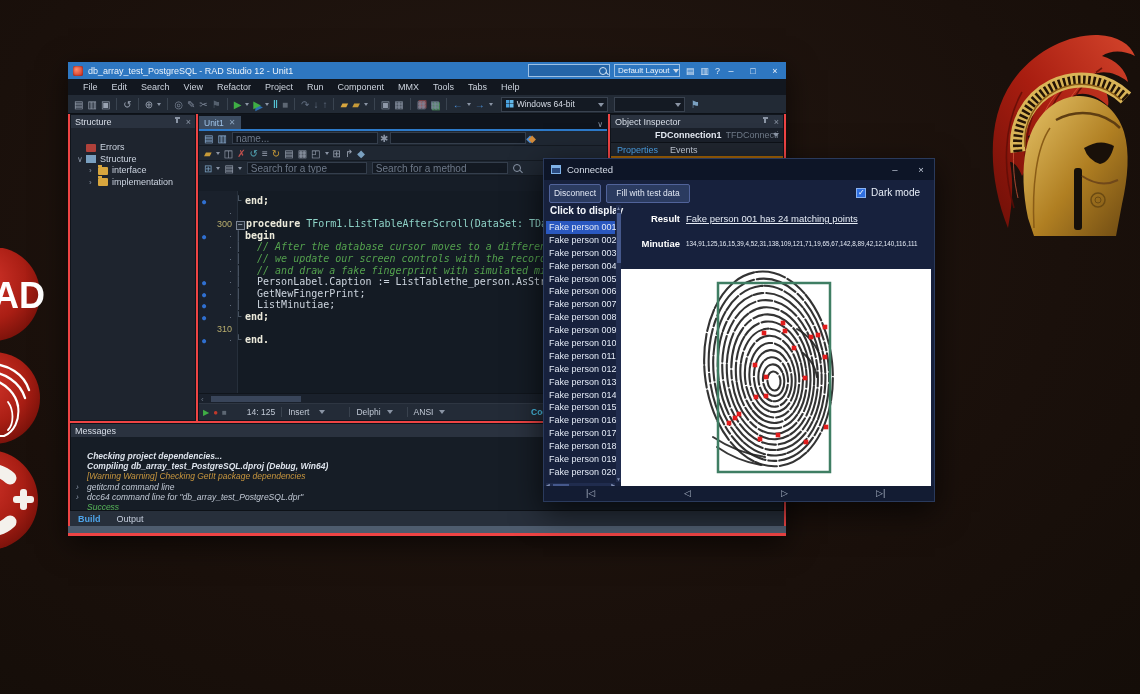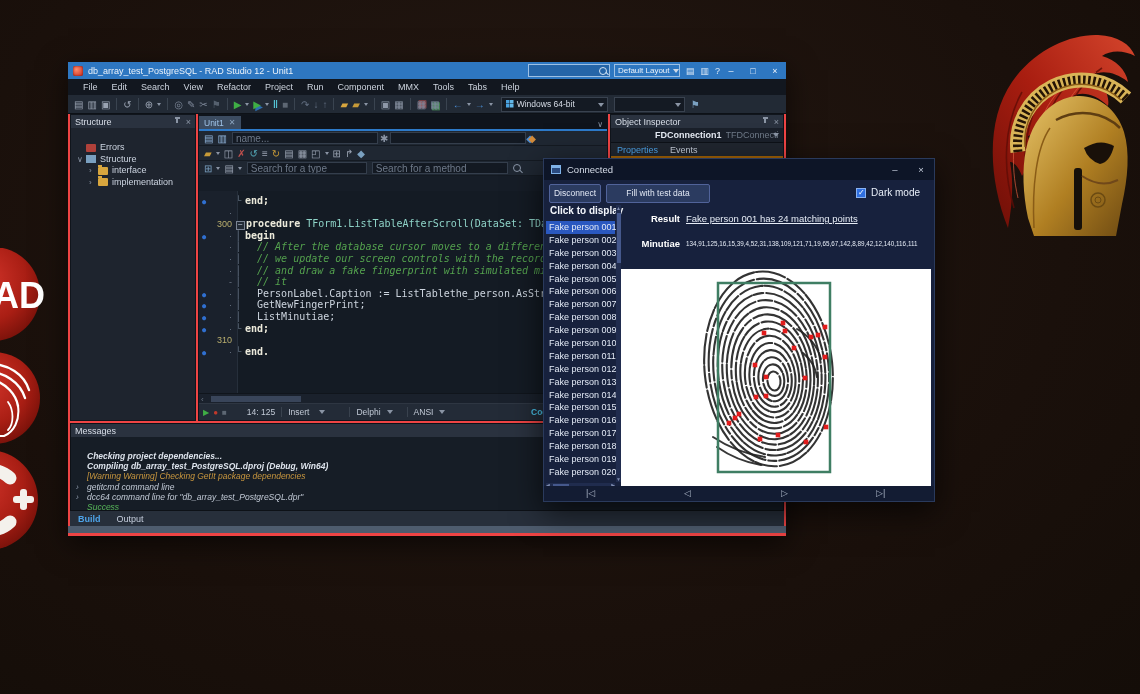--- a/index.html
+++ b/index.html
@@ -131,21 +131,21 @@
   #ide-bottomstrip{left:0;top:464px;width:718px;height:7px;background:#4e5c6e;}
   
   #app{left:543px;top:158px;width:390px;height:342px;background:#17213d;border:1px solid #2a3a5c;box-sizing:content-box;box-shadow:0 10px 30px rgba(0,0,0,.65);z-index:5;}
   #app-titlebar{left:0;top:0;width:390px;height:21px;background:#0d1527;display:flex;align-items:center;color:#d6dde9;font-size:9.5px;}
   .app-appicon{width:10px;height:9px;margin:0 6px 0 7px;background:#2a4a7f;border:1px solid #7fb2e8;box-sizing:border-box;position:relative;}
   .app-appicon::before{content:"";position:absolute;left:0;top:0;right:0;height:2px;background:#7fb2e8;}
   #app-min{margin-left:auto;width:26px;text-align:center;color:#c9d1e0;}
   #app-close{width:26px;text-align:center;color:#c9d1e0;}
   .app-btn{position:absolute;top:25px;height:19px;background:#2b3b60;border:1px solid #51639a;border-radius:2px;color:#e2e8f4;font-size:8.5px;line-height:17px;text-align:center;box-sizing:border-box;}
   #btn-disconnect{left:5px;width:52px;}
-  #btn-fill{left:62px;width:104px;}
+  #btn-fill{left:62px;width:84px;}
   #darkmode{position:absolute;right:14px;top:28px;display:flex;align-items:center;gap:5px;color:#e8eef8;font-size:10px;}
   #dm-check{width:10px;height:10px;background:#1a2644;border:1px solid #8ab2f0;box-sizing:border-box;position:relative;}
   #dm-check.on{background:#2f6fe0;}
   #dm-check.on::before{content:"✓";position:absolute;left:1px;top:-1px;color:#fff;font-size:8px;}
   #list-header{position:absolute;left:6px;top:46px;font-size:10px;font-weight:bold;color:#f2f5fb;}
   #person-list{position:absolute;left:2px;top:62px;width:69px;}
   .list-item{height:12.9px;line-height:12.9px;font-size:9px;color:#e3eaf6;padding-left:3px;white-space:nowrap;}
   .list-item.sel{background:#2a58c0;}
   #vscroll{position:absolute;left:72px;top:46px;width:5px;height:277px;background:#202c4e;}
   #vscroll .va{position:absolute;left:0;width:5px;font-size:5px;color:#7e8cb0;text-align:center;}
@@ -402,21 +402,20 @@
     <div id="code-area">
       <div id="gutter-bg"></div>
       <div id="code-lines">
           <div class="cl"><span class="cl-dot on"></span><span class="cl-num"></span><span class="cl-fold">└</span><span class="seg-kw">end;</span></div>
           <div class="cl"><span class="cl-dot"></span><span class="cl-num">·</span><span class="cl-fold"></span></div>
           <div class="cl"><span class="cl-dot"></span><span class="cl-num real">300</span><span class="cl-fold box">−</span><span class="seg-kw">procedure </span><span class="seg-id">TForm1.ListTableAfterScroll(DataSet: TDataSe</span></div>
           <div class="cl"><span class="cl-dot on"></span><span class="cl-num">·</span><span class="cl-fold">│</span><span class="seg-kw">begin</span></div>
           <div class="cl"><span class="cl-dot"></span><span class="cl-num">·</span><span class="cl-fold">│</span><span class="seg-cm">  // After the database cursor moves to a different re</span></div>
           <div class="cl"><span class="cl-dot"></span><span class="cl-num">·</span><span class="cl-fold">│</span><span class="seg-cm">  // we update our screen controls with the record's a</span></div>
           <div class="cl"><span class="cl-dot"></span><span class="cl-num">·</span><span class="cl-fold">│</span><span class="seg-cm">  // and draw a fake fingerprint with simulated minuti</span></div>
-          <div class="cl"><span class="cl-dot"></span><span class="cl-num">-</span><span class="cl-fold">│</span><span class="seg-cm">  // it</span></div>
           <div class="cl"><span class="cl-dot on"></span><span class="cl-num">·</span><span class="cl-fold">│</span><span class="seg-df">  PersonLabel.Caption := ListTablethe_person.AsString;</span></div>
           <div class="cl"><span class="cl-dot on"></span><span class="cl-num">·</span><span class="cl-fold">│</span><span class="seg-df">  GetNewFingerPrint;</span></div>
           <div class="cl"><span class="cl-dot on"></span><span class="cl-num">·</span><span class="cl-fold">│</span><span class="seg-df">  ListMinutiae;</span></div>
           <div class="cl"><span class="cl-dot on"></span><span class="cl-num">·</span><span class="cl-fold">└</span><span class="seg-kw">end;</span></div>
           <div class="cl"><span class="cl-dot"></span><span class="cl-num real">310</span><span class="cl-fold"></span></div>
           <div class="cl"><span class="cl-dot on"></span><span class="cl-num">·</span><span class="cl-fold">└</span><span class="seg-kw">end.</span></div>
         </div>
     </div>
     <div id="ehscroll">
       <span class="arr">‹</span>

